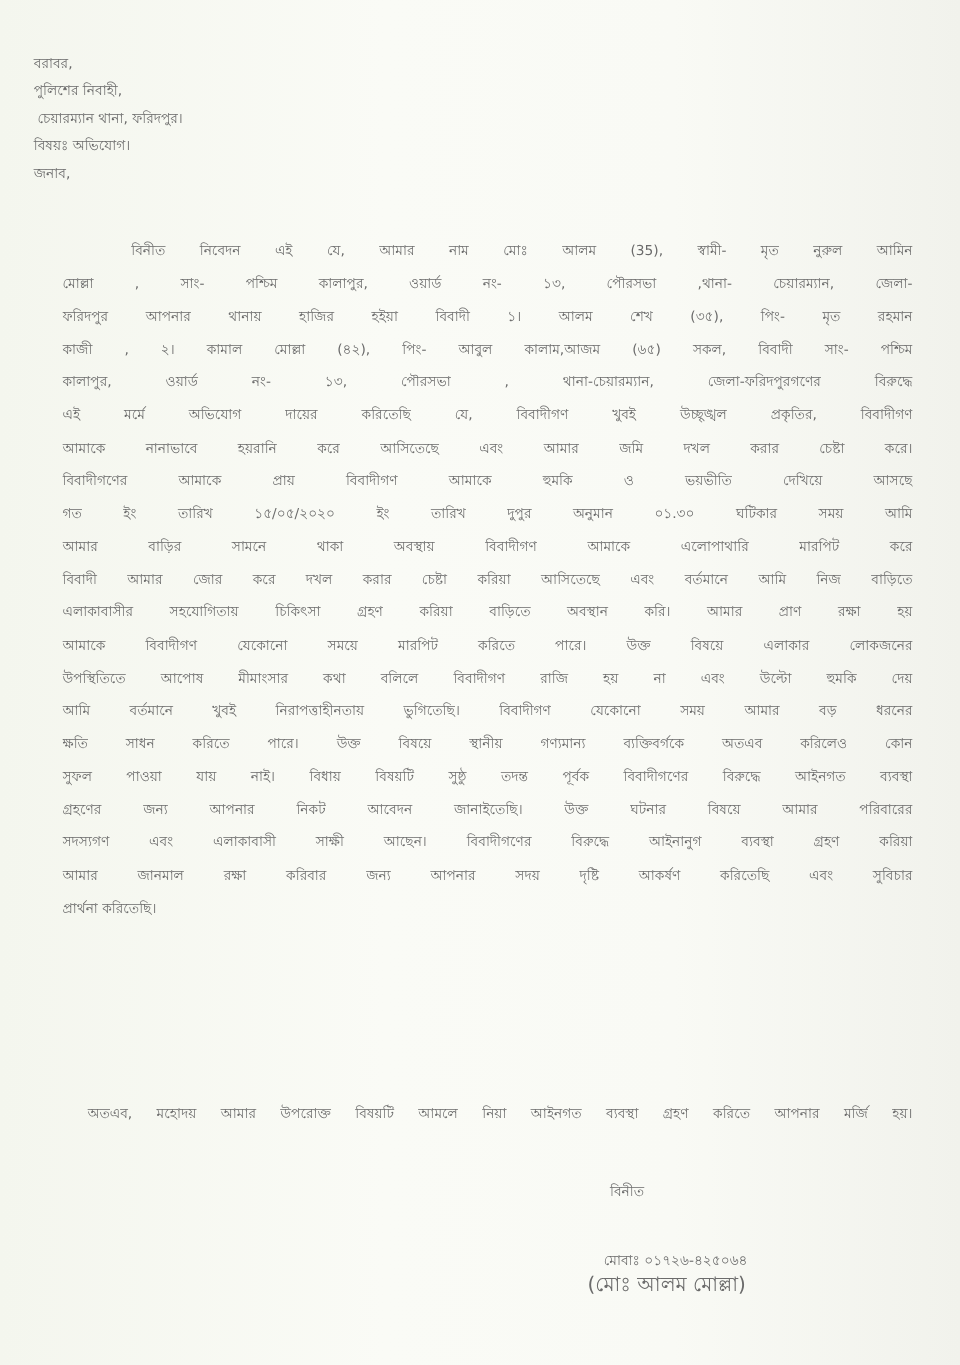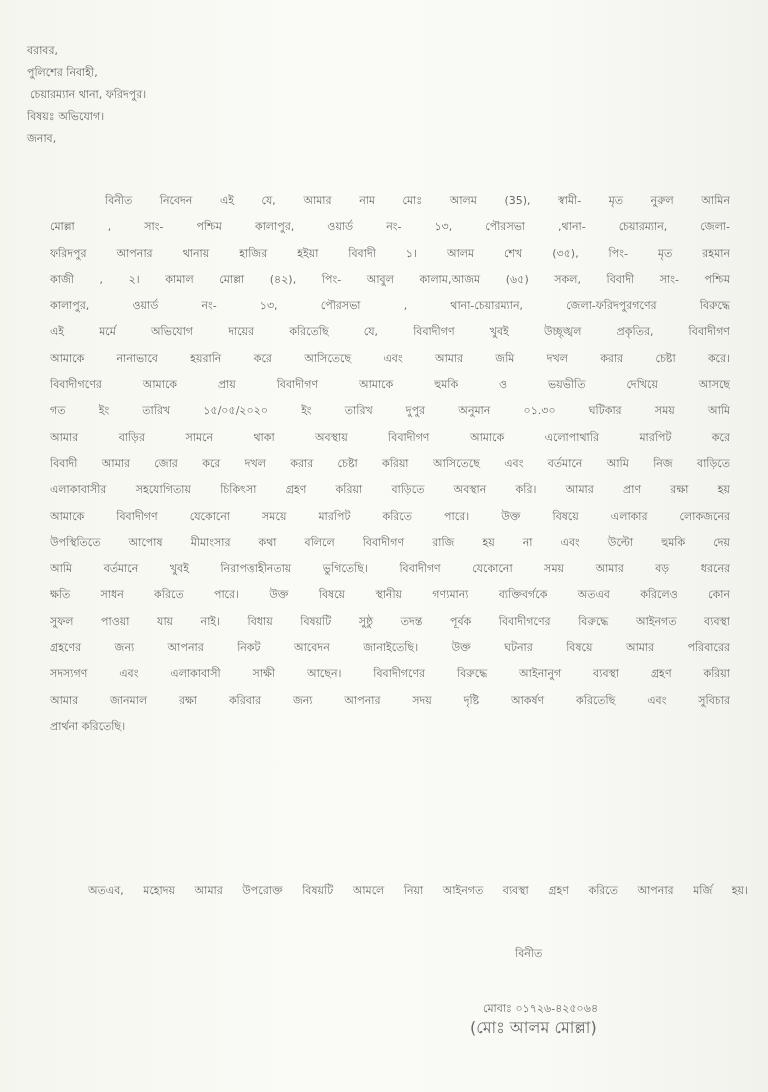--- a/index.html
+++ b/index.html
@@ -8,22 +8,22 @@
   .page{position:absolute;left:0;top:0;width:768px;height:1092px;
         background:linear-gradient(90deg,#f4f6ee 0%,#fafbf6 40%,#f9faf5 70%,#f1f2ec 100%);}
   .addr{position:absolute;left:27px;top:40px;font-size:11px;line-height:22px;color:#6a6a6a;filter:blur(0.6px);}
   .addr div{white-space:nowrap;}
   .body{position:absolute;left:50px;top:188px;width:680px;font-size:11px;line-height:26.3px;
         color:#6b6b6b;filter:blur(0.6px);}
   .body .ln{white-space:nowrap;overflow:hidden;text-align:justify;text-align-last:justify;}
   .body .ln.first{padding-left:55px;}
   .body .ln.last{text-align-last:left;}
   .closing{position:absolute;left:70px;top:882px;width:660px;font-size:11px;color:#6b6b6b;
-           white-space:nowrap;overflow:hidden;filter:blur(0.6px);text-align:justify;text-align-last:justify;margin-left:18px;}
-  .sig{position:absolute;left:515px;top:945px;font-size:11px;color:#6b6b6b;filter:blur(0.6px);}
+           white-space:nowrap;overflow:hidden;filter:blur(0.6px);text-align:justify;text-align-last:justify;}
+  .sig{position:absolute;left:488px;top:945px;font-size:11px;color:#6b6b6b;filter:blur(0.6px);}
   .signame{position:absolute;left:470px;top:1015px;font-size:16px;color:#6b6b6b;filter:blur(0.6px);}
   .phone{position:absolute;left:483px;top:1000px;font-size:11px;color:#6b6b6b;filter:blur(0.6px);}
 </style>
 </head>
 <body>
 
 <div class="page">
   <div class="addr">
     <div>বরাবর,</div>
     <div>পুলিশের নিবাহী,</div>

